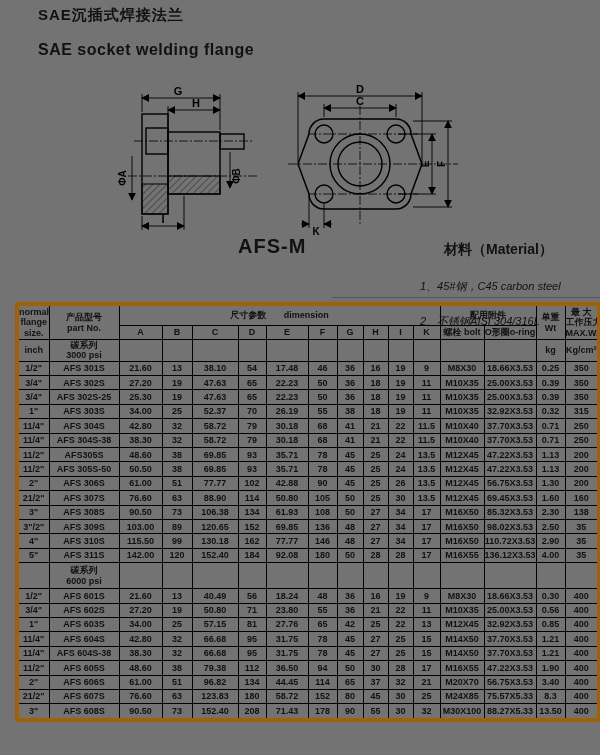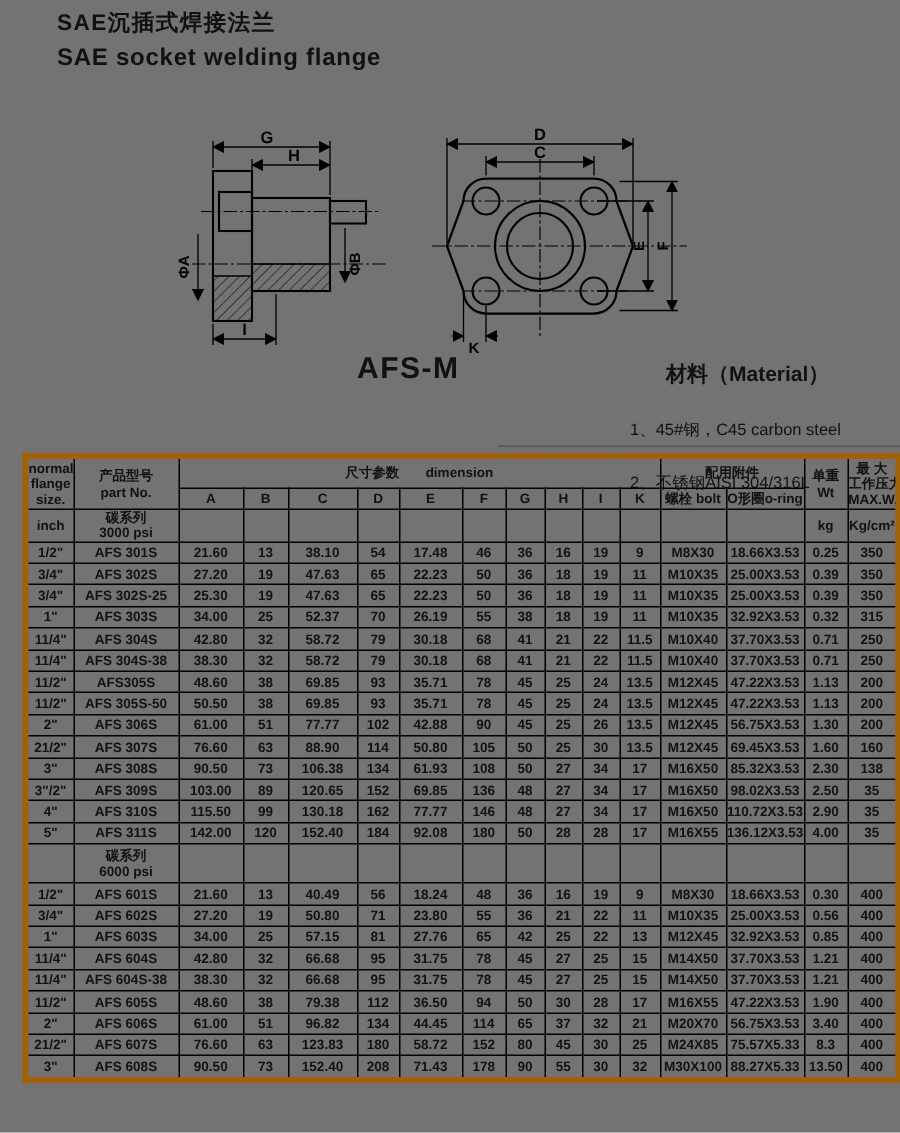--- a/index.html
+++ b/index.html
@@ -1,25 +1,25 @@
 <!DOCTYPE html>
 <html><head>
 <meta charset="utf-8">
 <style>
   html,body{margin:0;padding:0;background:#e8e8e8;}
   .page{position:relative;width:600px;height:755px;background:#737373;
         font-family:"Liberation Sans",sans-serif;color:#111;overflow:hidden;}
   .title-block{position:absolute;left:38px;top:6px;}
   .title-zh{font-size:15px;font-weight:bold;letter-spacing:1px;}
-  .title-en{font-size:16px;font-weight:bold;margin-top:5px;letter-spacing:.5px;}
+  .title-en{font-size:16px;font-weight:bold;margin-top:16px;letter-spacing:.5px;}
   .drawing{position:absolute;left:118px;top:84px;}
   .model-label{position:absolute;left:238px;top:235px;font-size:20px;font-weight:bold;letter-spacing:1px;}
   .material{position:absolute;left:420px;top:241px;}
   .material-heading{font-size:14px;font-weight:bold;margin-bottom:4px;margin-left:24px;}
-  .material-item{font-size:11px;margin-top:20px;white-space:nowrap;}
+  .material-item{font-size:11px;margin-top:20px;white-space:nowrap;font-style:italic;}
   .top-rule{position:absolute;left:332px;top:297px;width:268px;height:0;border-top:1px solid #555;}
   .spec-table{position:absolute;left:15px;top:302px;width:582px;border-collapse:collapse;
               table-layout:fixed;border:4px solid #a16207;font-family:"Liberation Sans",sans-serif;}
   .spec-table th,.spec-table td{border:1px solid #000;text-align:center;vertical-align:middle;
               font-size:9px;font-weight:bold;padding:0;line-height:1.15;overflow:hidden;white-space:nowrap;}
   .spec-table thead th{font-size:9px;}
   .h-small{font-size:8px;}
   .h-tiny{font-size:7.5px;margin-top:32px;}
   .row1 th{height:19px;}
   .row2 th{height:13px;}

